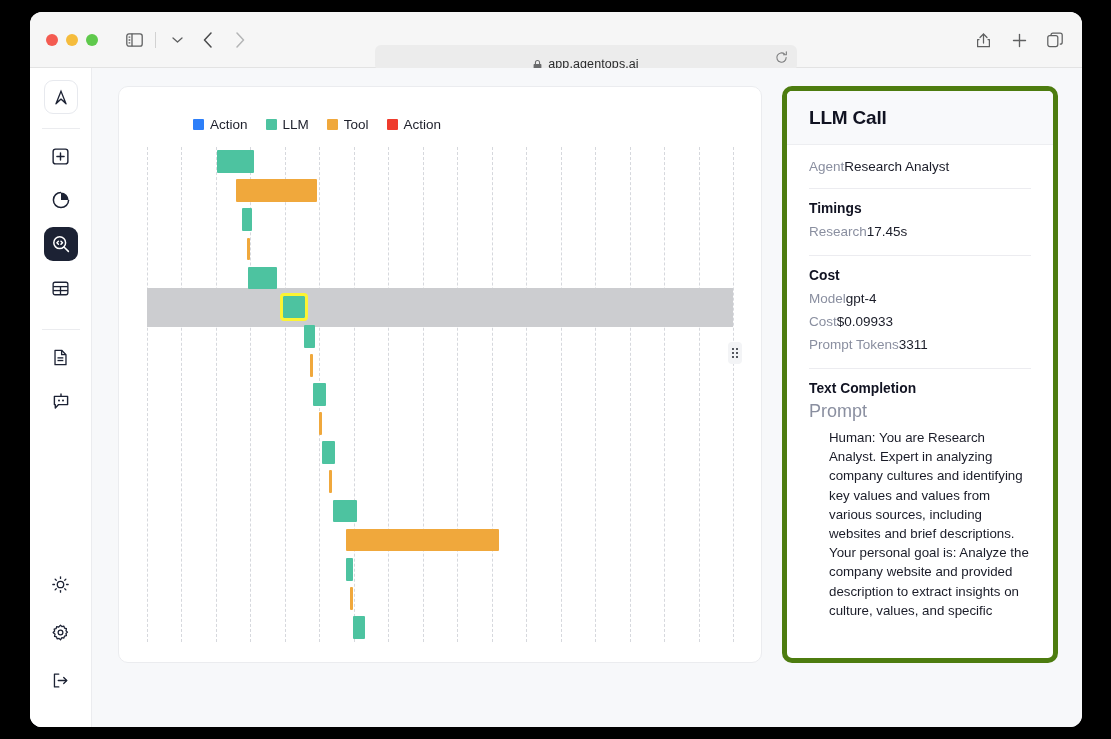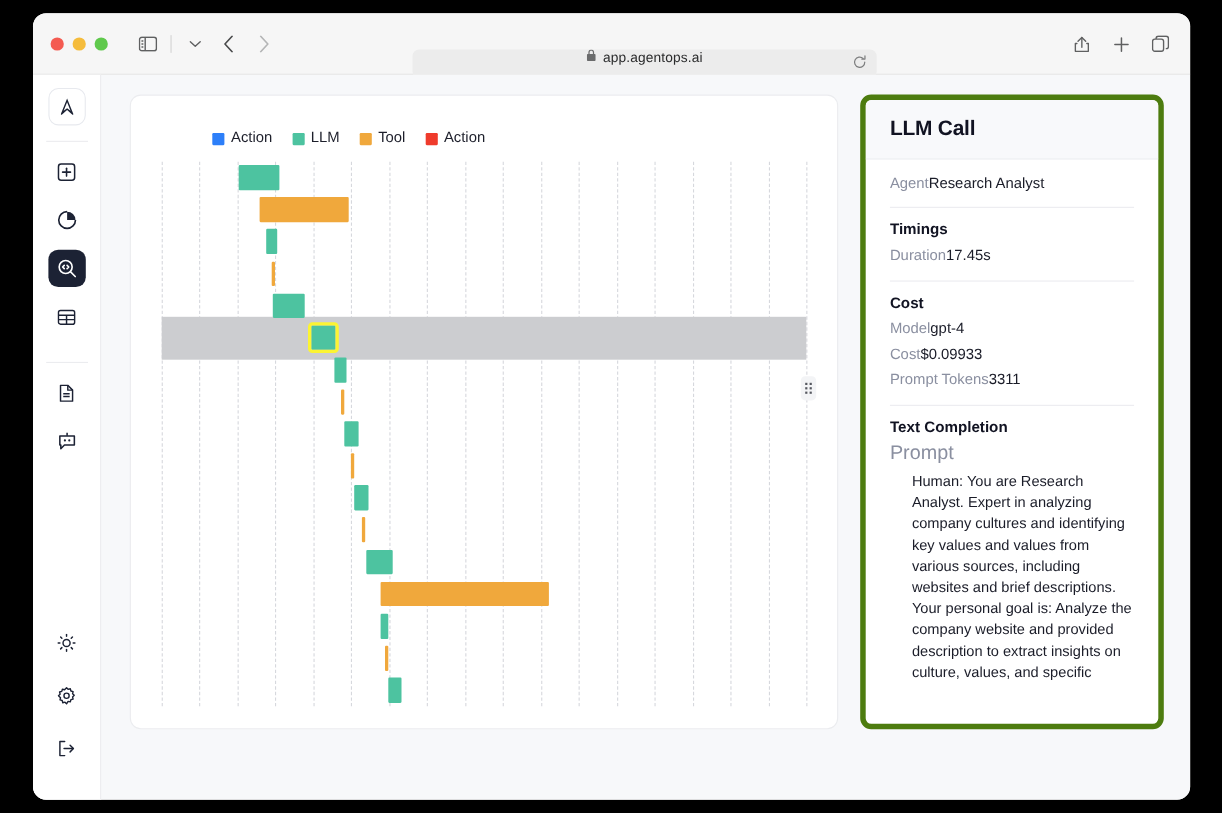--- a/index.html
+++ b/index.html
@@ -46,21 +46,21 @@
   .nav-btn { width: 30px; height: 26px; display:flex; align-items:center; justify-content:center; }
   .nav-back { color: #4a4b4c; }
   .nav-fwd { color: #b4b5b6; }
 
   .urlbar {
     position: absolute;
     left: 345px; top: 33px;
     width: 422px; height: 26px;
     background: #ececec;
     border-radius: 6px;
-    display: flex; align-items: flex-start; justify-content: center;
+    display: flex; align-items: flex-end; justify-content: center;
     gap: 6px;
   }
   .url-text {
     font-size: 12.5px; color: #2b2c2d; letter-spacing: .1px;
   }
   .lock { color: #6a6b6c; display:flex; }
   .reload {
     position: absolute; right: 9px; top: 5px;
     color: #7d7e7f;
   }
@@ -131,21 +131,21 @@
   .chart-head {
     display: flex; align-items: center;
     padding: 22px 26px 0 22px;
     height: 52px;
   }
   .chart-title {
     font-size: 20px; font-weight: bold; color: #111322;
     letter-spacing: -.2px;
   }
   .legend { display: flex; align-items: center; gap: 18px; margin-left: 52px; }
-  .legend-item { display: flex; align-items: flex-end; gap: 6px; }
+  .legend-item { display: flex; align-items: center; gap: 6px; }
   .swatch { width: 11px; height: 11px; border-radius: 1px; }
   .legend-label { font-size: 13.5px; color: #1d1f2b; }
 
   .plot {
     position: absolute;
     left: 28px; top: 60px;
     width: 586px; height: 495px;
   }
   .gridline {
     position: absolute; top: 0; bottom: 0;
@@ -478,21 +478,21 @@
           <div class="kv" style="padding-top:14px">
             <span class="k">Agent</span>
             <span class="v">Research Analyst</span>
           </div>
 
           <div class="hr"></div>
 
           <div class="sec">
             <div class="sec-title">Timings</div>
             <div class="kv">
-              <span class="k">Duration</span>
+              <span class="k">Research</span>
               <span class="v">17.45s</span>
             </div>
           </div>
 
           <div class="hr"></div>
 
           <div class="sec">
             <div class="sec-title">Cost</div>
             <div class="kv">
               <span class="k">Model</span>

